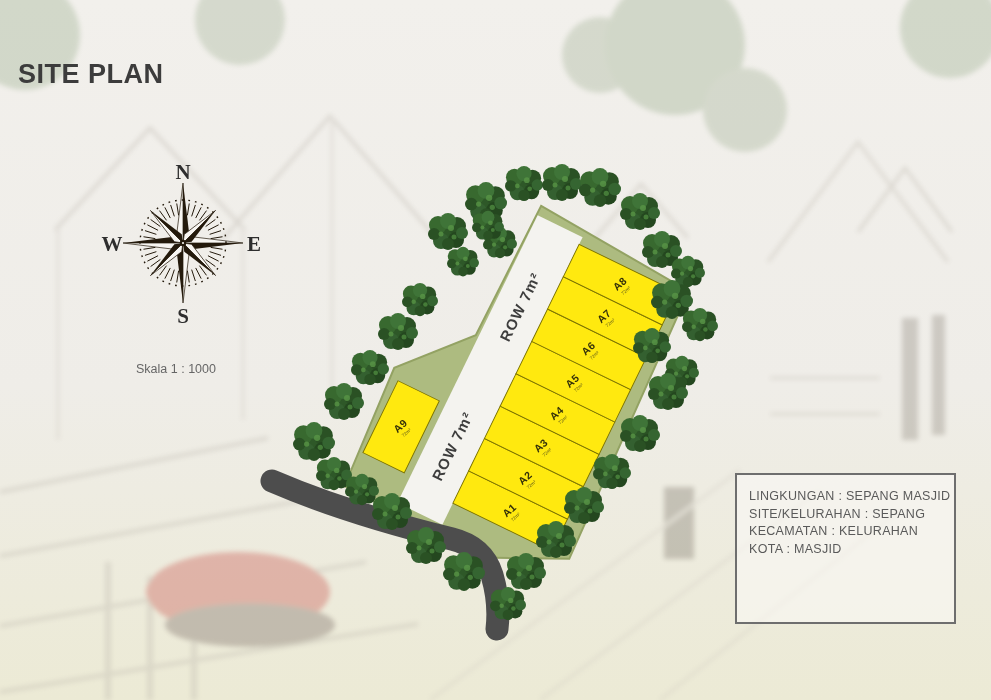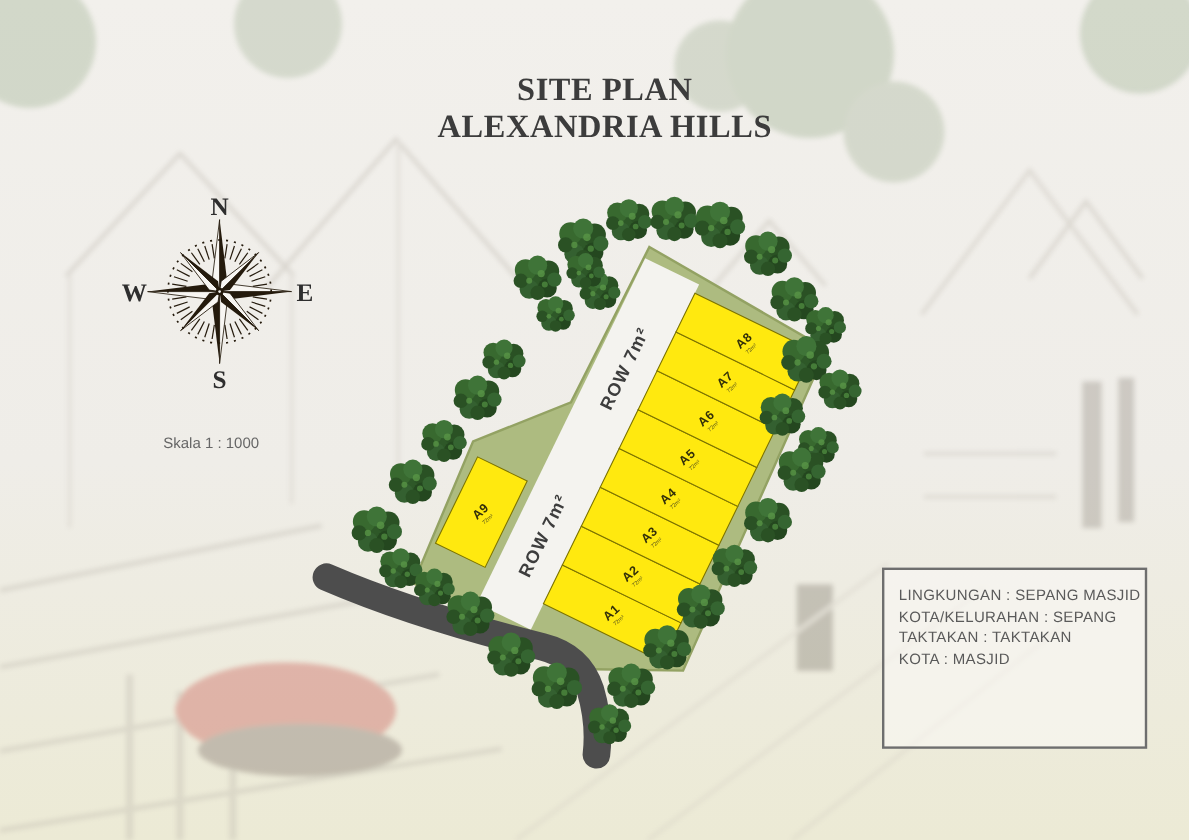--- a/index.html
+++ b/index.html
@@ -6,21 +6,21 @@
   .stage{
     position:relative;width:991px;height:700px;overflow:hidden;
     background:linear-gradient(180deg,#f2f0ec 0%,#efede8 55%,#ecead5 100%);
     background-color:#f1efeb;
     font-family:"Liberation Sans",sans-serif;
   }
   .layer{position:absolute;left:0;top:0;width:991px;height:700px;}
   svg text{font-family:"Liberation Sans",sans-serif;}
   .compass{position:absolute;left:78px;top:148px;width:210px;height:190px;}
   .compass text{font-family:"Liberation Serif",serif;font-weight:600;fill:#2e2e2e;font-size:21px;}
-  .title{position:absolute;left:18px;top:59px;width:972px;text-align:center;color:#3c3c3c;font-family:Liberation Serif, serif;}
+  .title{position:absolute;left:18px;top:59px;width:972px;color:#3c3c3c;}
   .title div{font-weight:bold;font-size:27px;line-height:31px;letter-spacing:.5px;}
   .skala{position:absolute;left:120px;top:334px;width:112px;text-align:center;font-size:12.5px;color:#666;margin-top:28px;}
   .legend{position:absolute;left:735px;top:473px;width:221px;height:151px;box-sizing:border-box;
     border:2px solid #6e6e6e;background:rgba(251,250,247,.55);}
   .legend-head{height:44px;border-bottom:2px solid #6e6e6e;display:flex;align-items:center;justify-content:center;
     font-size:20px;letter-spacing:1.5px;color:#474747;}
   .legend-body{padding:15px 12px 0 12px;}
   .legend-row{font-size:12.5px;color:#5a5a5a;letter-spacing:.3px;line-height:13.5px;margin-bottom:4px;white-space:nowrap;}
 </style>
 </head>
@@ -164,21 +164,20 @@
         <use href="#treeSym" xlink:href="#treeSym" transform="translate(334 474) scale(0.9)"></use>
         <use href="#treeSym" xlink:href="#treeSym" transform="translate(362 490) scale(0.85)"></use>
         <use href="#treeSym" xlink:href="#treeSym" transform="translate(392 512) scale(1)"></use>
         <use href="#treeSym" xlink:href="#treeSym" transform="translate(426 546) scale(1)"></use>
         <use href="#treeSym" xlink:href="#treeSym" transform="translate(464 572) scale(1.05)"></use>
       </g>
   </svg>
 
   <div class="title">
     <div>SITE PLAN</div>
-    <div>ALEXANDRIA HILLS</div>
   </div>
 
   <svg class="compass" viewBox="-105 -95 210 190">
     <g id="compass-gen">
         <line x1="4.380165021126464" y1="-27.655273536663856" x2="6.2573786016092345" y2="-39.507533623805514" stroke="#241a0c" stroke-width="1"></line>
         <line x1="8.652475842498527" y1="-26.6295824562643" x2="12.360679774997896" y2="-38.04226065180614" stroke="#241a0c" stroke-width="1"></line>
         <line x1="12.711733992707309" y1="-24.9481826772743" x2="18.15961998958187" y2="-35.640260967534715" stroke="#241a0c" stroke-width="1"></line>
         <line x1="16.457987064189247" y1="-22.65247584249853" x2="23.511410091698927" y2="-32.3606797749979" stroke="#241a0c" stroke-width="1"></line>
         <line x1="19.798989873223327" y1="-19.79898987322333" x2="28.2842712474619" y2="-28.284271247461902" stroke="#241a0c" stroke-width="1"></line>
         <line x1="22.65247584249853" y1="-16.457987064189247" x2="32.3606797749979" y2="-23.511410091698927" stroke="#241a0c" stroke-width="1"></line>
@@ -252,19 +251,19 @@
     <text x="71" y="8" text-anchor="middle">E</text>
     <text x="0" y="80" text-anchor="middle">S</text>
     <text x="-71" y="8" text-anchor="middle">W</text>
   </svg>
 
   <div class="skala">Skala 1 : 1000</div>
 
   <div class="legend">
     <div class="legend-body">
       <div class="legend-row">LINGKUNGAN : SEPANG MASJID</div>
-      <div class="legend-row">KOTA/KELURAHAN : SEPANG</div>
-      <div class="legend-row">TAKTAKAN : TAKTAKAN</div>
+      <div class="legend-row">SITE/KELURAHAN : SEPANG</div>
+      <div class="legend-row">KECAMATAN : KELURAHAN</div>
       <div class="legend-row">KOTA : MASJID</div>
     </div>
   </div>
 
 </div>
 
 </body></html>

